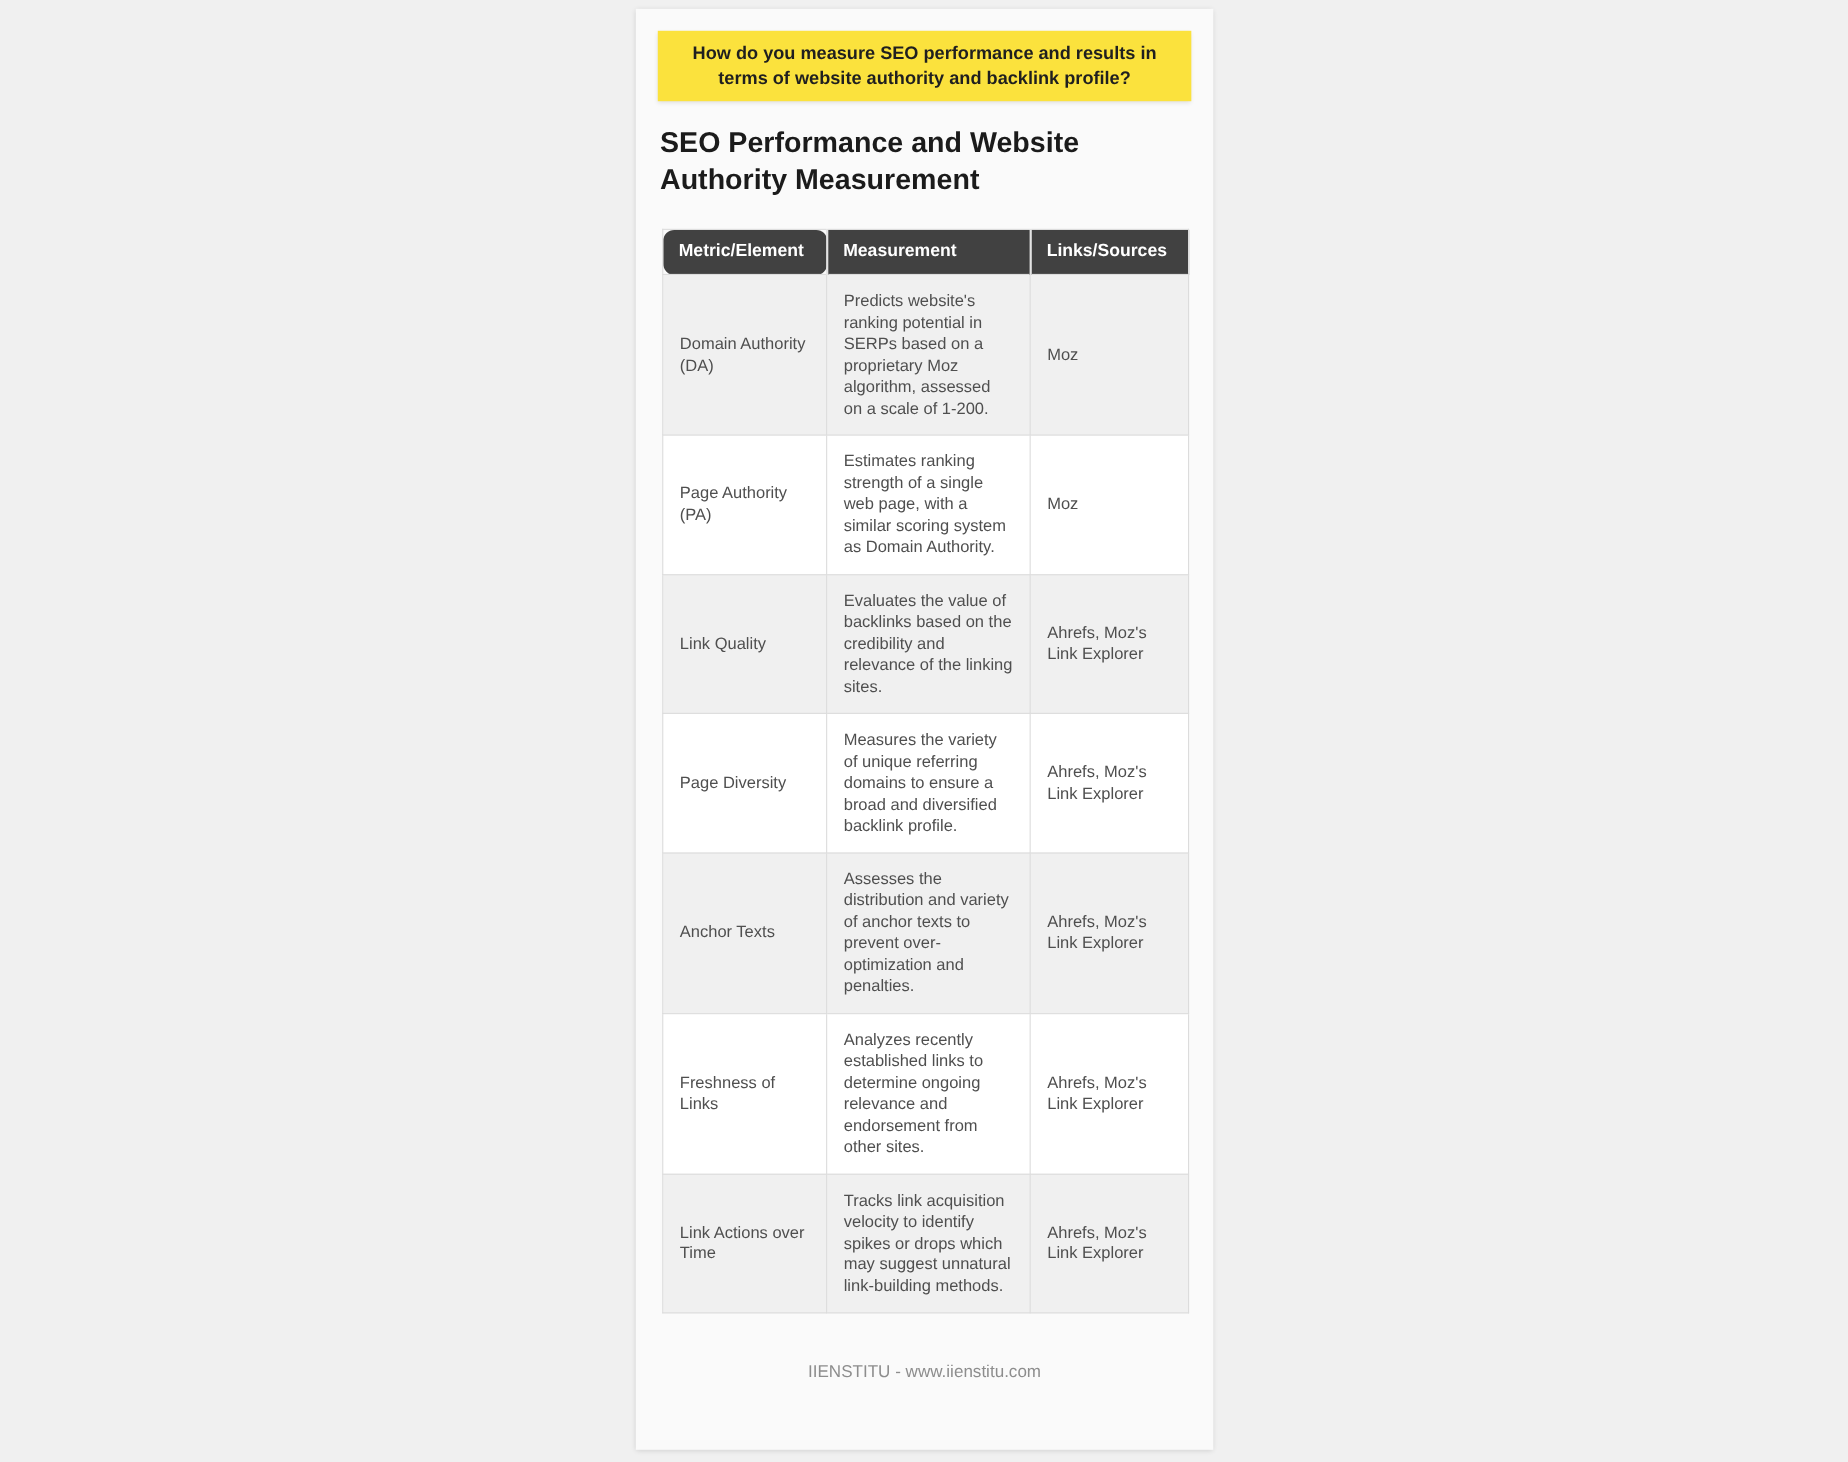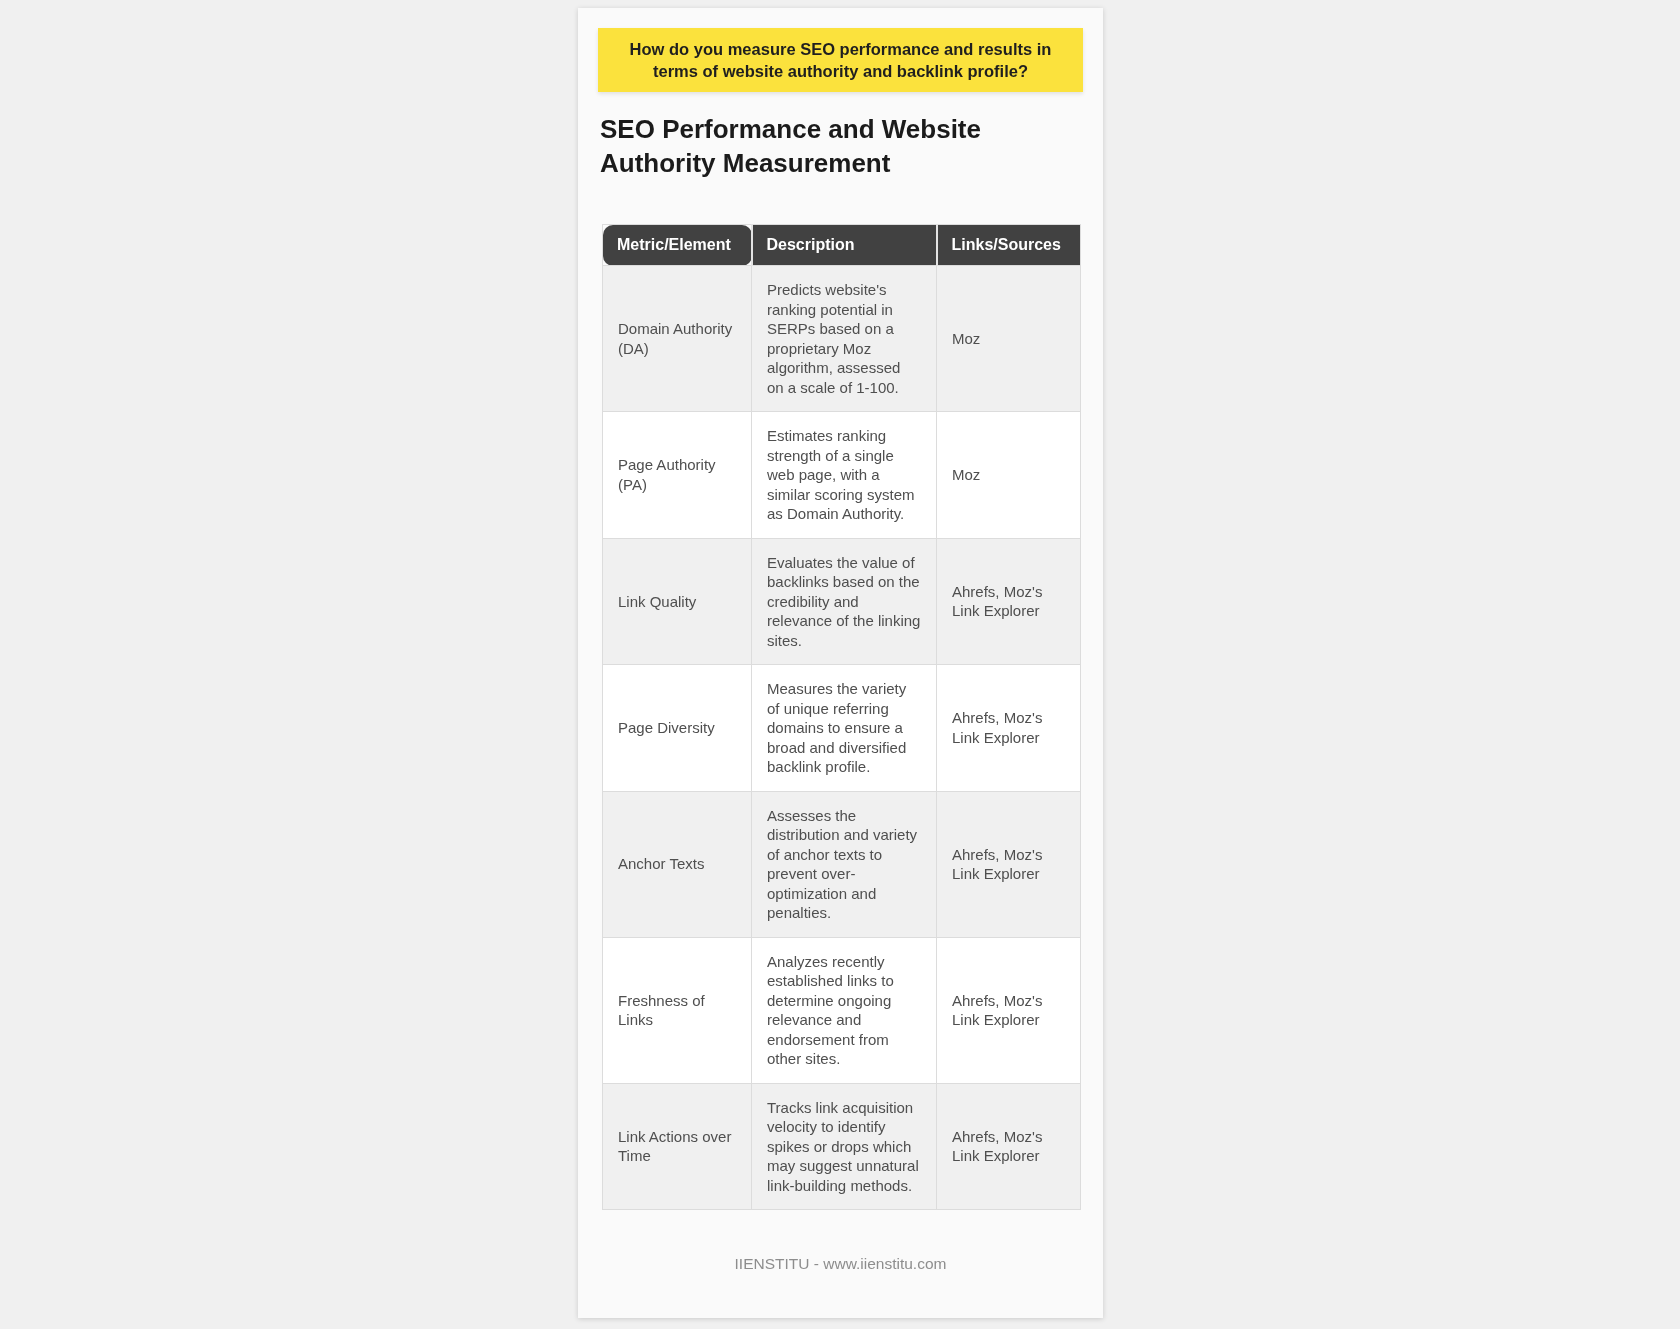--- a/index.html
+++ b/index.html
@@ -28,21 +28,21 @@
     background: var(--highlight, #fbe23d);
     color: #1f1f1f;
     font-weight: bold;
     font-size: 16.5px;
     line-height: 22px;
     text-align: center;
     padding: 10px 28px;
     box-shadow: 0 2px 4px rgba(0,0,0,0.10);
   }
   .title {
-    margin: 20px 0 44px 2px;
+    margin: 20px 0 28px 2px;
     font-size: 26px;
     line-height: 34px;
     font-weight: bold;
     color: #1b1b1b;
     max-width: 405px;
   }
   table.metrics {
     border-collapse: collapse;
     table-layout: fixed;
     width: 478px;
@@ -91,28 +91,28 @@
 
   <table class="metrics">
     <colgroup>
       <col class="c1">
         <col class="c2">
         <col class="c3">
     </colgroup>
     <thead>
       <tr>
         <th>Metric/Element</th>
-        <th>Description</th>
+        <th>Measurement</th>
         <th>Links/Sources</th>
       </tr>
     </thead>
     <tbody>
         <tr>
     <td>Domain Authority (DA)</td>
-    <td>Predicts website's ranking potential in SERPs based on a proprietary Moz algorithm, assessed on a scale of 1-100.</td>
+    <td>Predicts website's ranking potential in SERPs based on a proprietary Moz algorithm, assessed on a scale of 1-200.</td>
     <td>Moz</td>
   </tr>
         <tr>
     <td>Page Authority (PA)</td>
     <td>Estimates ranking strength of a single web page, with a similar scoring system as Domain Authority.</td>
     <td>Moz</td>
   </tr>
         <tr>
     <td>Link Quality</td>
     <td>Evaluates the value of backlinks based on the credibility and relevance of the linking sites.</td>

